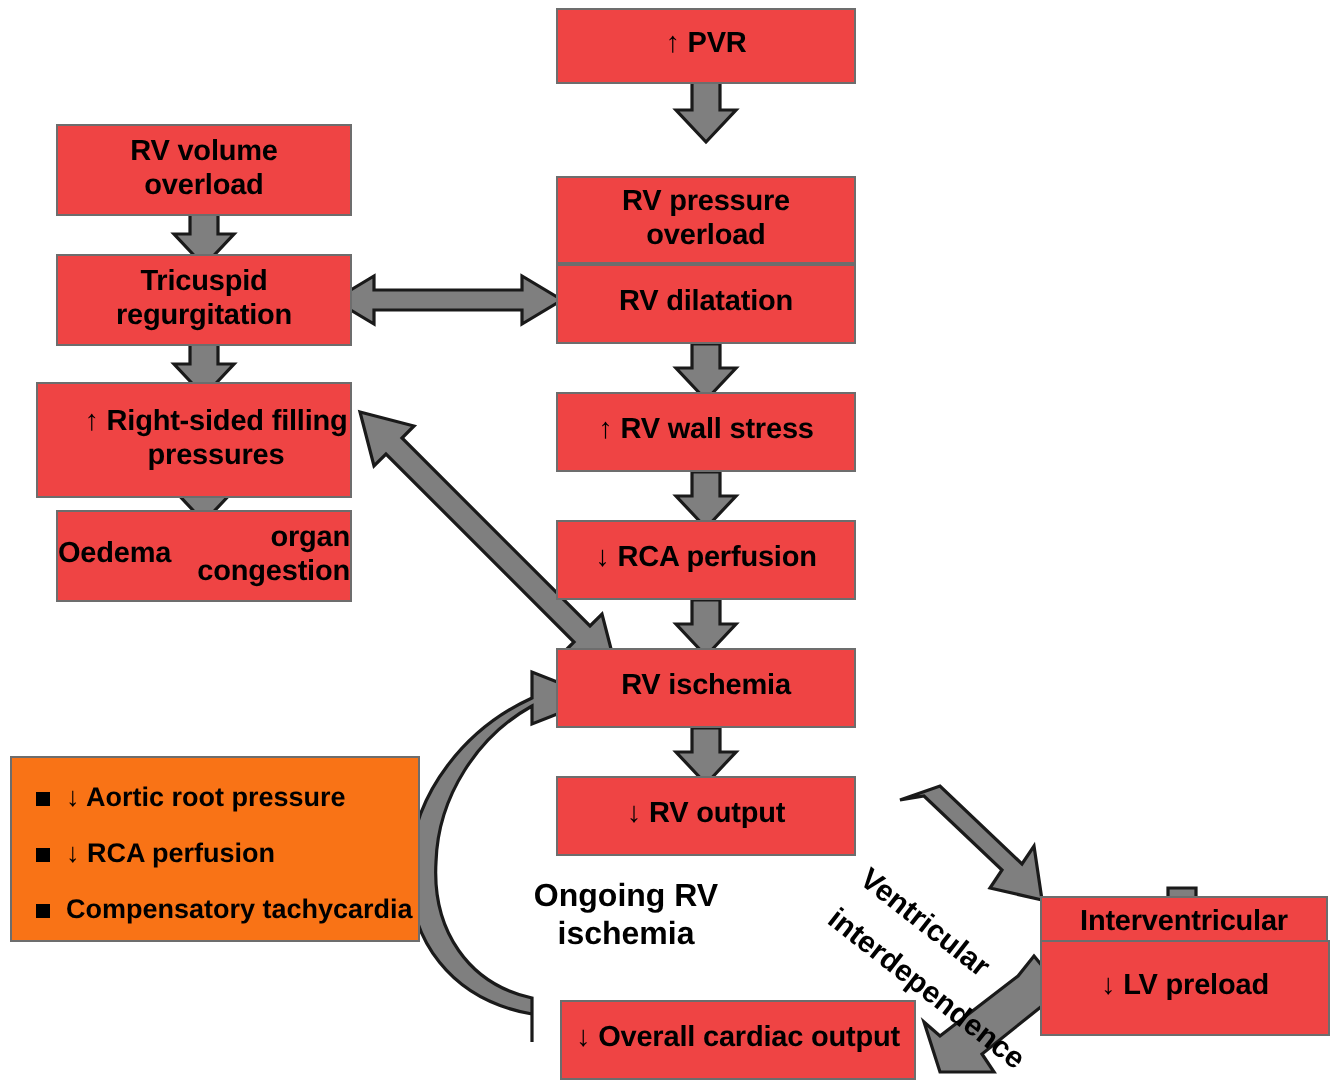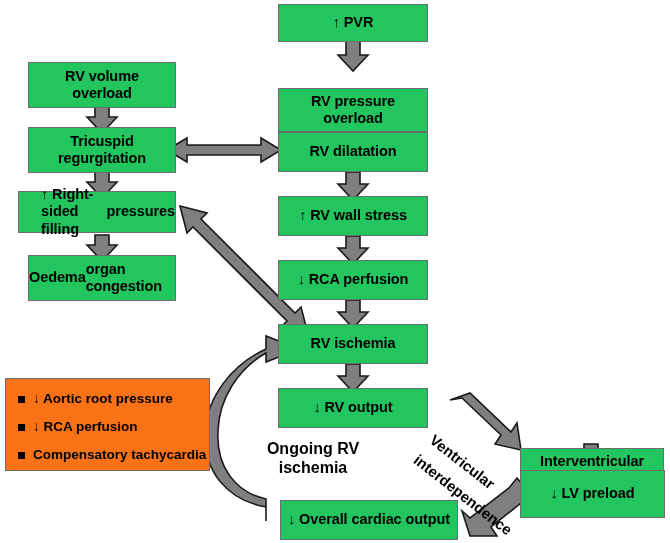--- a/index.html
+++ b/index.html
@@ -15,25 +15,25 @@
     position: relative;
     width: 670px;
     height: 543px;
     background: #ffffff;
     overflow: hidden;
   }
   .node {
     position: absolute;
     box-sizing: border-box;
     border: 1.5px solid #6d6d6d;
-    background: #22c55e;
+    background: #ef4444;
     display: flex;
     align-items: center;
     justify-content: center;
-    text-align: left;
+    text-align: right;
     font-weight: bold;
     color: #000000;
     font-size: 14.5px;
     line-height: 1.18;
     letter-spacing: -0.1px;
     z-index: 5;
   }
   .node span { display: block; }
   .bulletbox {
     position: absolute;
@@ -149,21 +149,21 @@
 
   <div class="node" style="left:28px; top:127px; width:148px; height:46px; flex-direction:column;">
     <span>Tricuspid</span>
     <span>regurgitation</span>
   </div>
 
   <div class="node" style="left:278px; top:132px; width:150px; height:40px;">
     <span>RV dilatation</span>
   </div>
 
-  <div class="node" style="left:18px; top:191px; width:158px; height:42px; flex-direction:row;padding-left:22px;">
+  <div class="node" style="left:18px; top:191px; width:158px; height:58px; flex-direction:column;padding-left:22px;">
     <span>↑ Right-sided filling</span>
     <span>pressures</span>
   </div>
 
   <div class="node" style="left:278px; top:196px; width:150px; height:40px;">
     <span>↑ RV wall stress</span>
   </div>
 
   <div class="node" style="left:28px; top:255px; width:148px; height:46px; flex-direction:row;">
     <span>Oedema</span>

